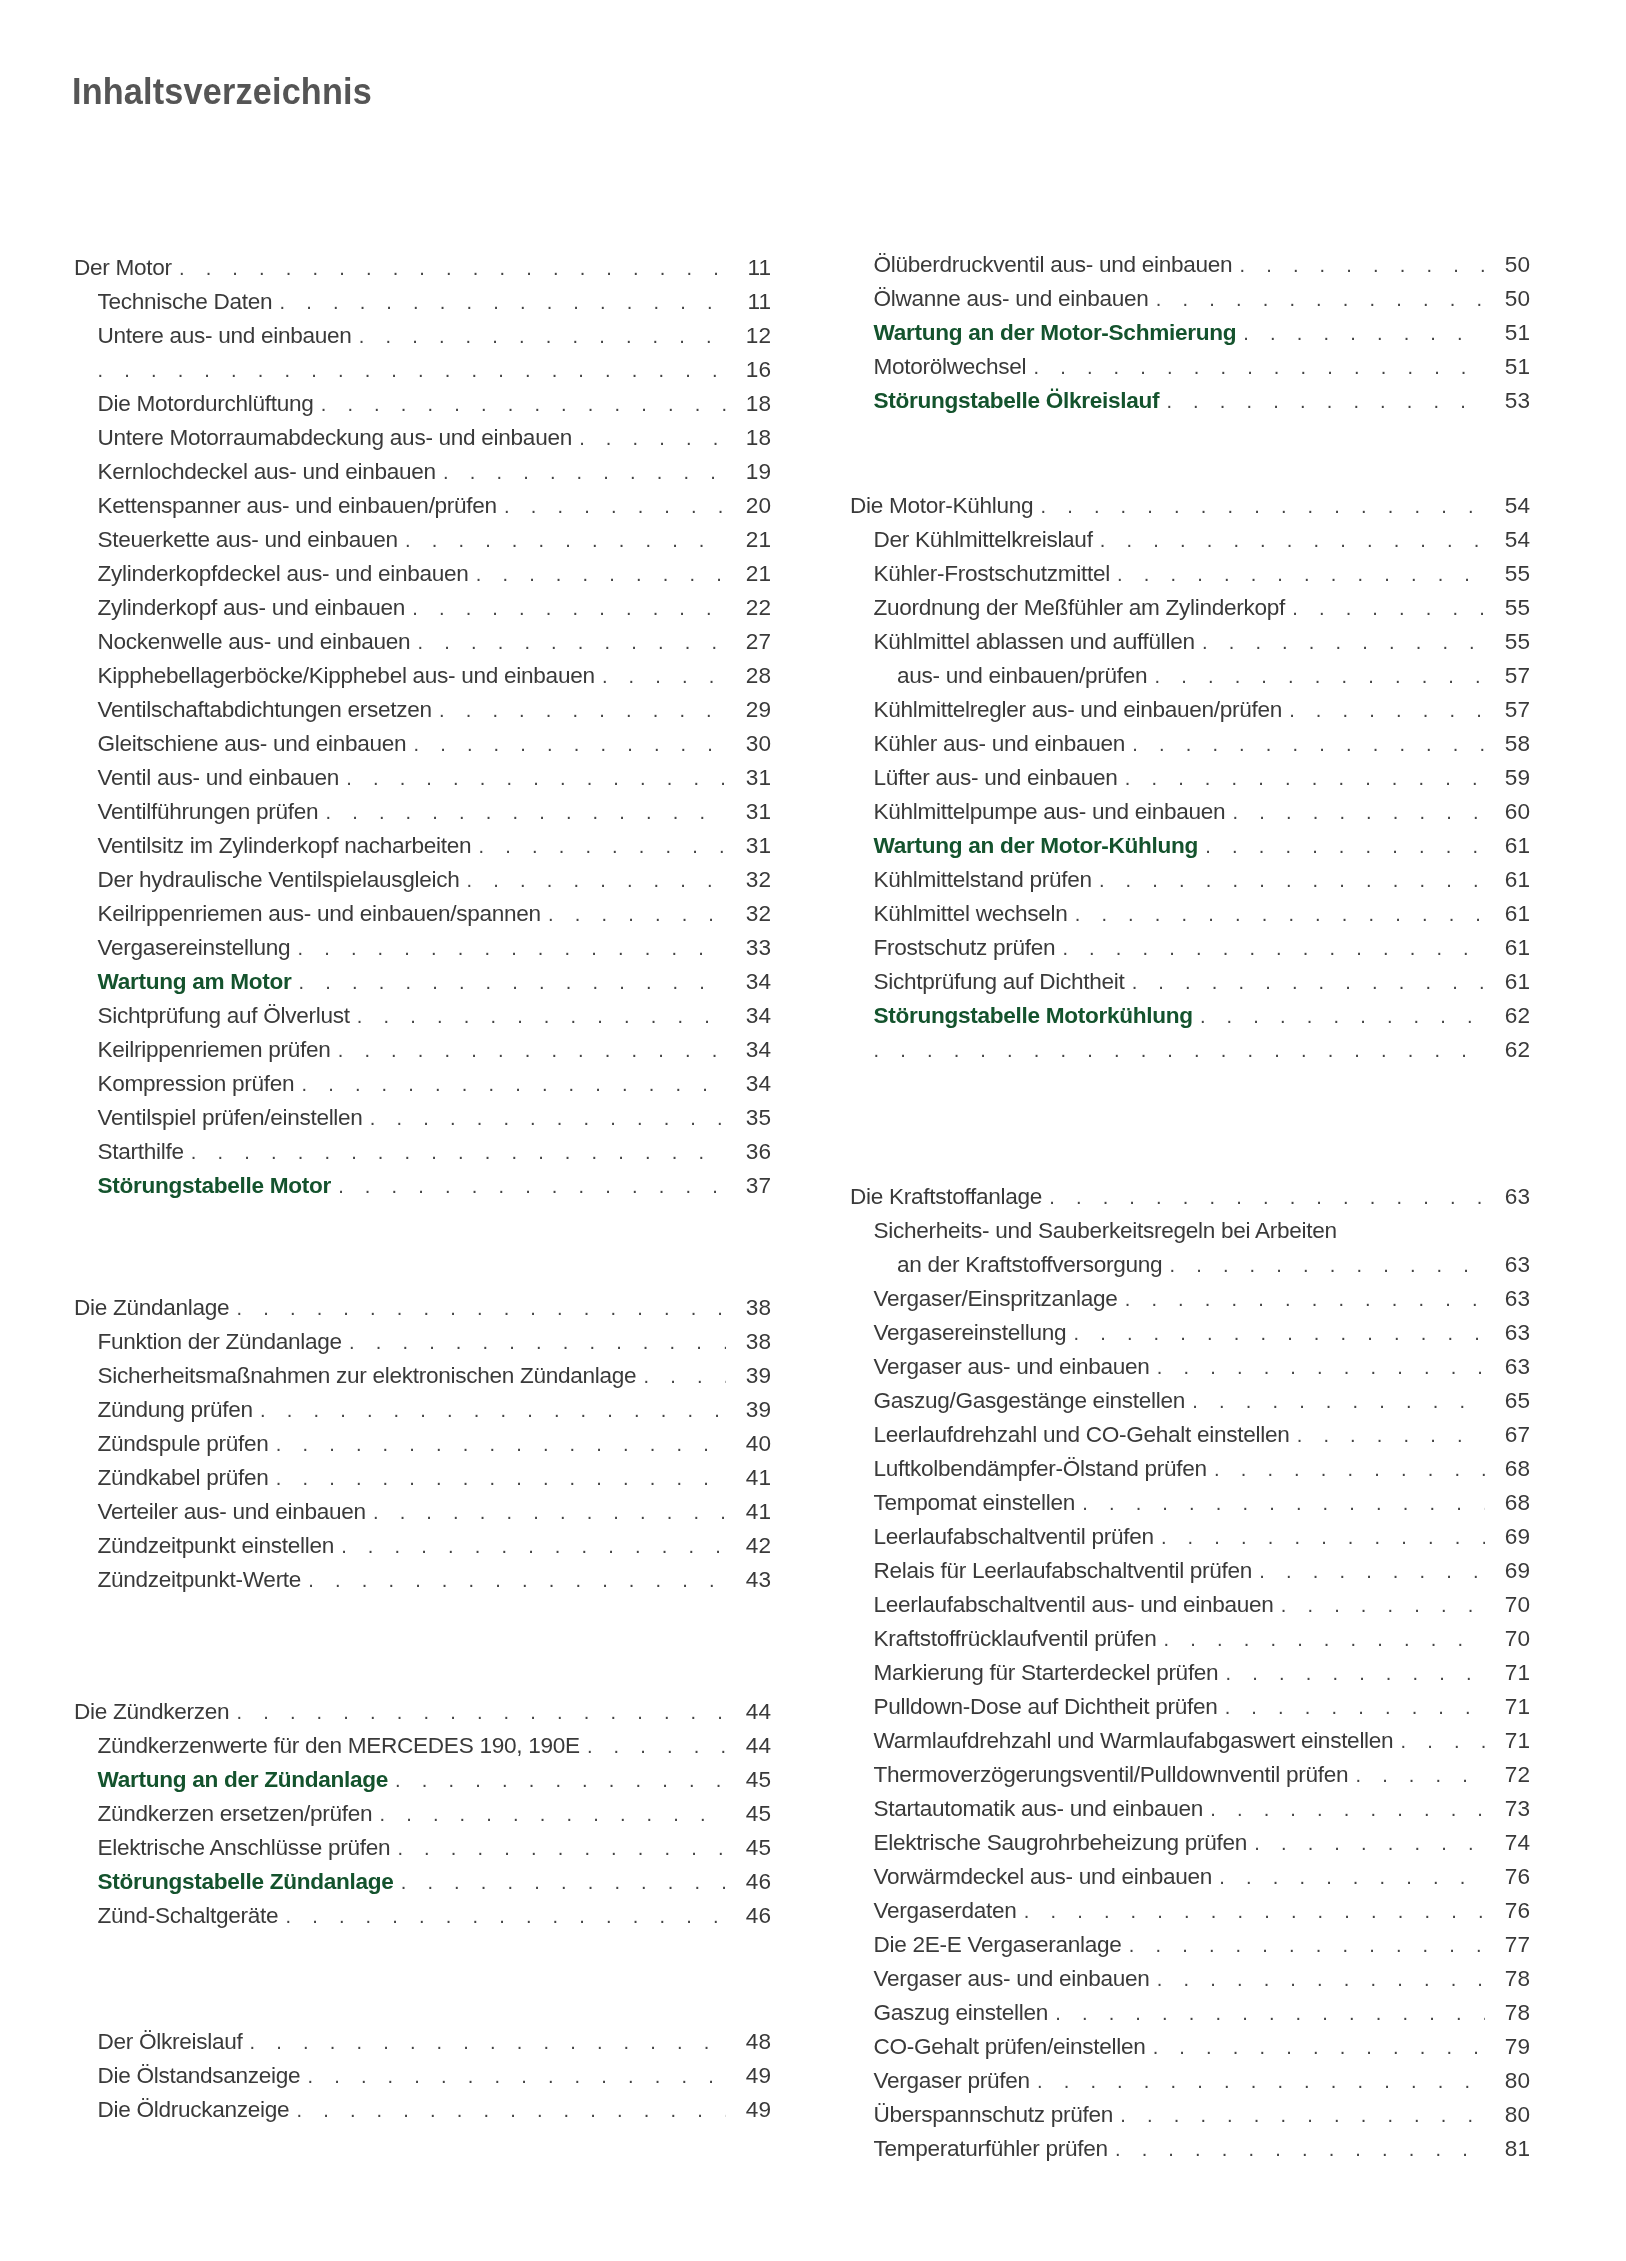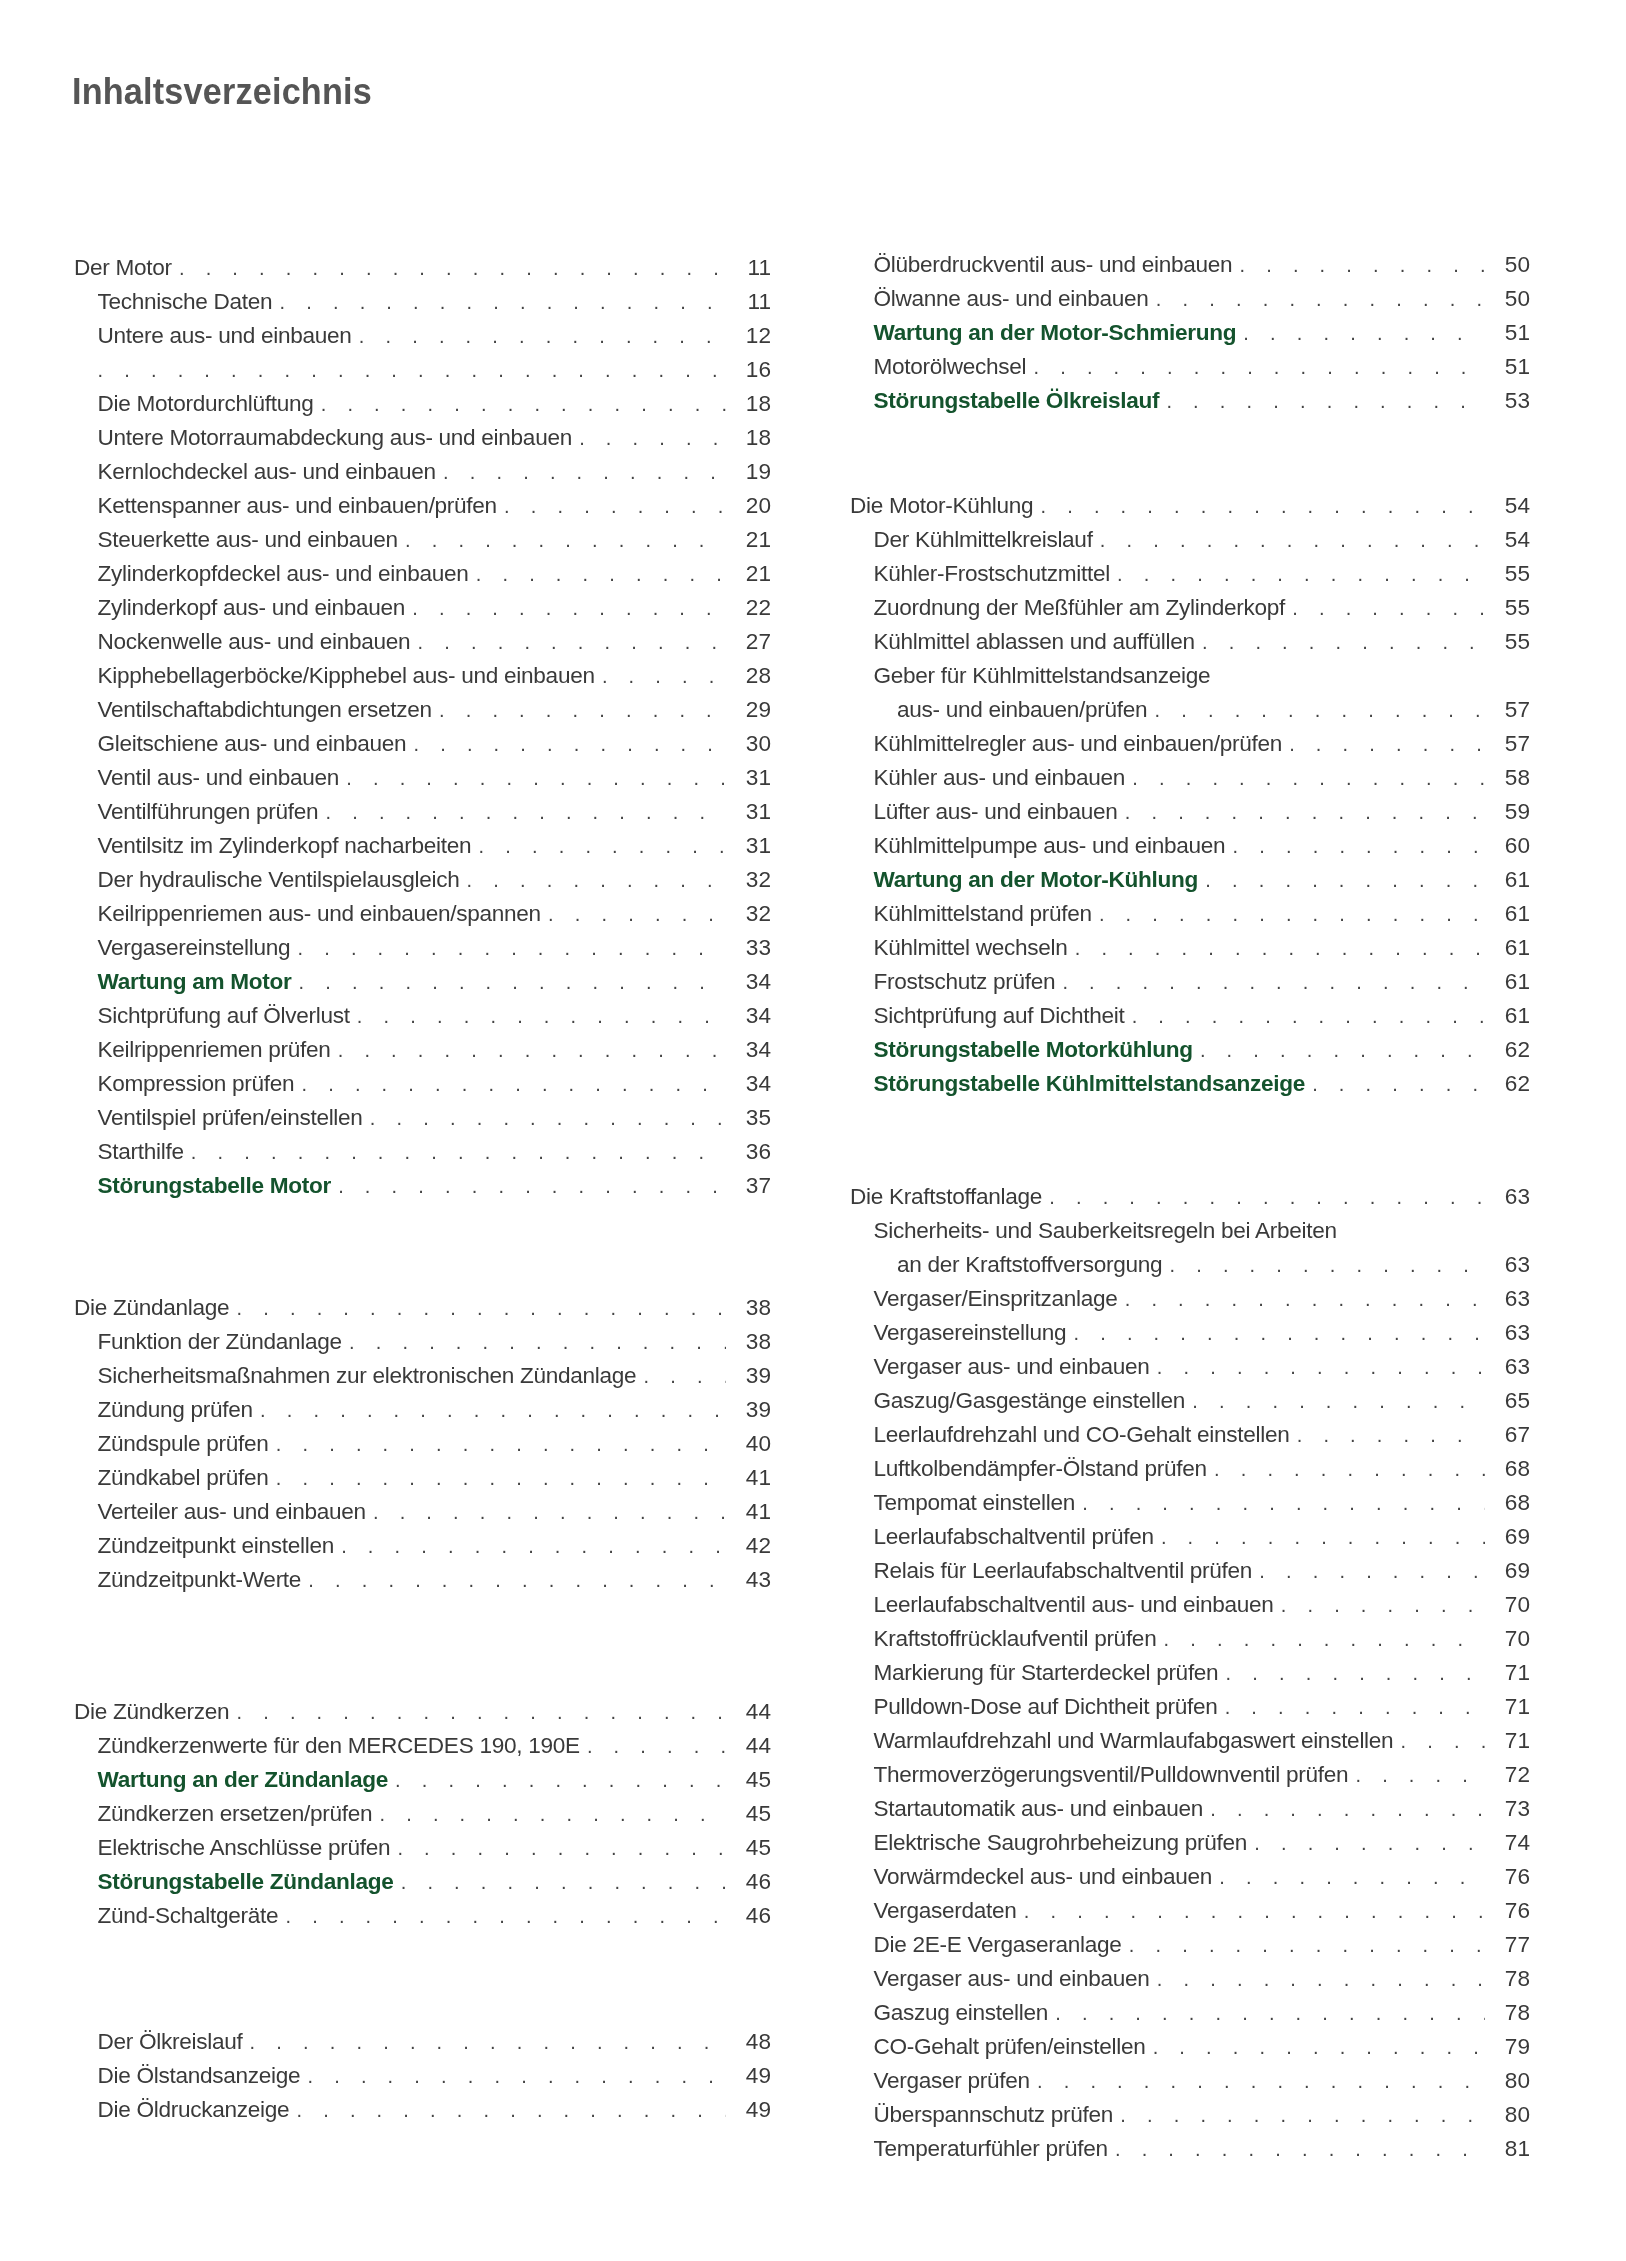--- a/index.html
+++ b/index.html
@@ -316,25 +316,20 @@
       <div class="row sub">
         <span class="label">Zuordnung der Meßfühler am Zylinderkopf</span>
         <span class="leader"></span>
         <span class="page">55</span>
       </div>
       <div class="row sub">
         <span class="label">Kühlmittel ablassen und auffüllen</span>
         <span class="leader"></span>
         <span class="page">55</span>
       </div>
-      <div class="row sub nolead">
-        <span class="label">Geber für Kühlmittelstandsanzeige</span>
-        <span class="leader"></span>
-        <span class="page"></span>
-      </div>
       <div class="row sub cont">
         <span class="label">aus- und einbauen/prüfen</span>
         <span class="leader"></span>
         <span class="page">57</span>
       </div>
       <div class="row sub">
         <span class="label">Kühlmittelregler aus- und einbauen/prüfen</span>
         <span class="leader"></span>
         <span class="page">57</span>
       </div>
@@ -377,21 +372,20 @@
         <span class="label">Sichtprüfung auf Dichtheit</span>
         <span class="leader"></span>
         <span class="page">61</span>
       </div>
       <div class="row sub bold">
         <span class="label">Störungstabelle Motorkühlung</span>
         <span class="leader"></span>
         <span class="page">62</span>
       </div>
       <div class="row sub bold">
-        <span class="label">Störungstabelle Kühlmittelstandsanzeige</span>
         <span class="leader"></span>
         <span class="page">62</span>
       </div>
     </div>
     <div class="block" style="top: 1180px; left: 0px; width: 100%;">
       <div class="row heading">
         <span class="label">Die Kraftstoffanlage</span>
         <span class="leader"></span>
         <span class="page">63</span>
       </div>

